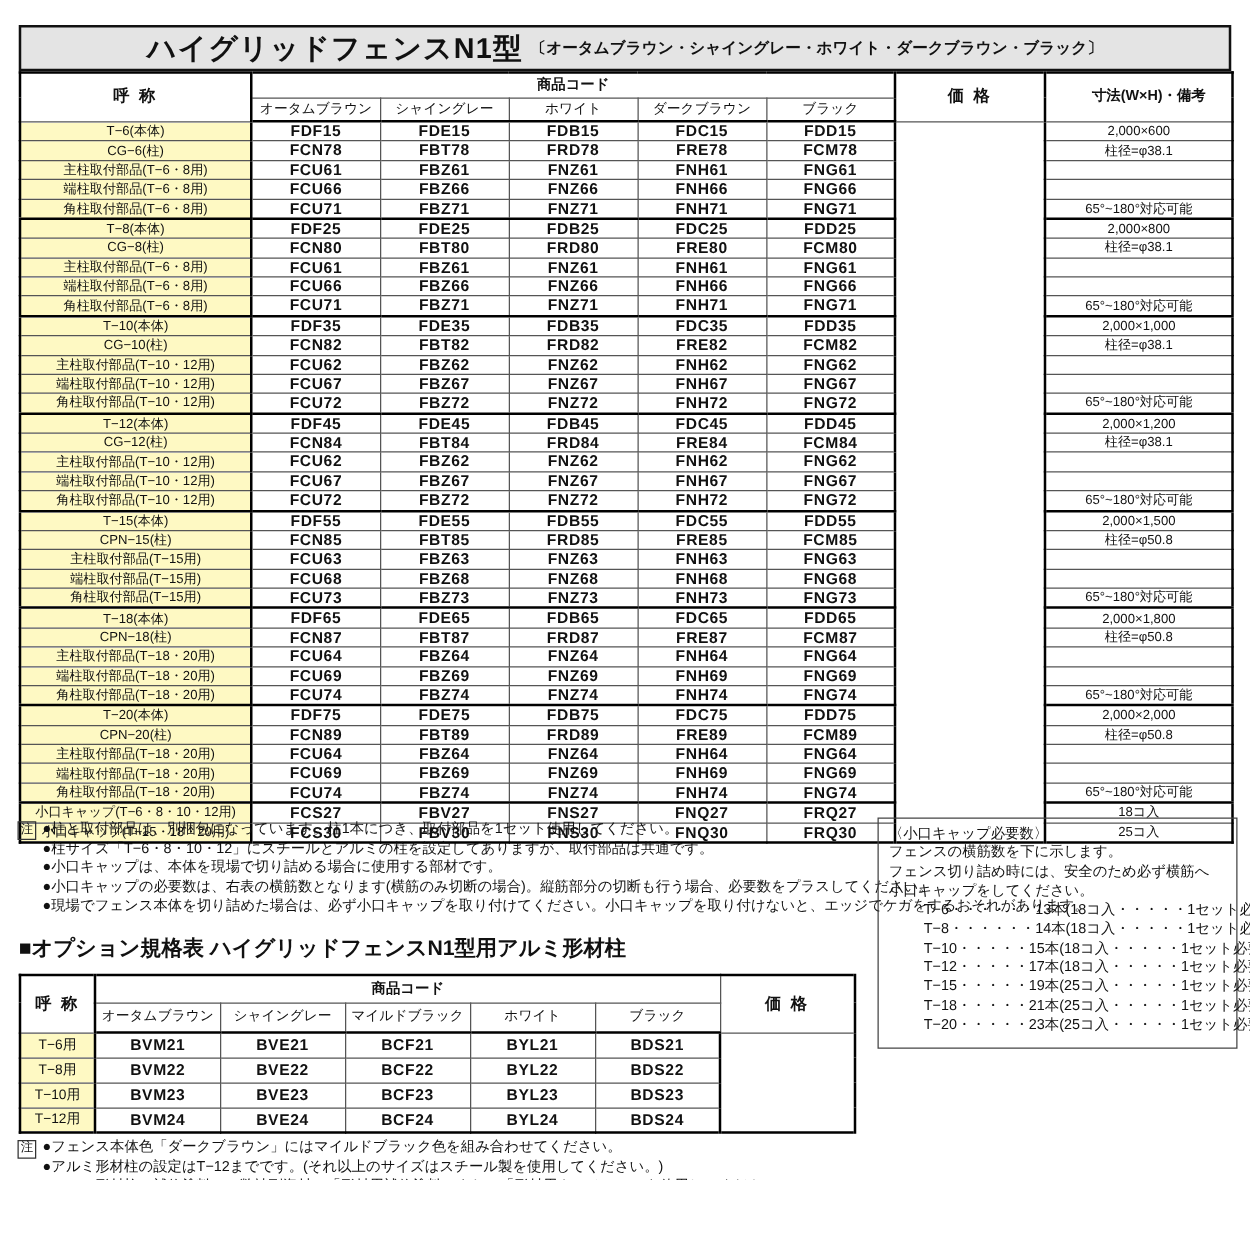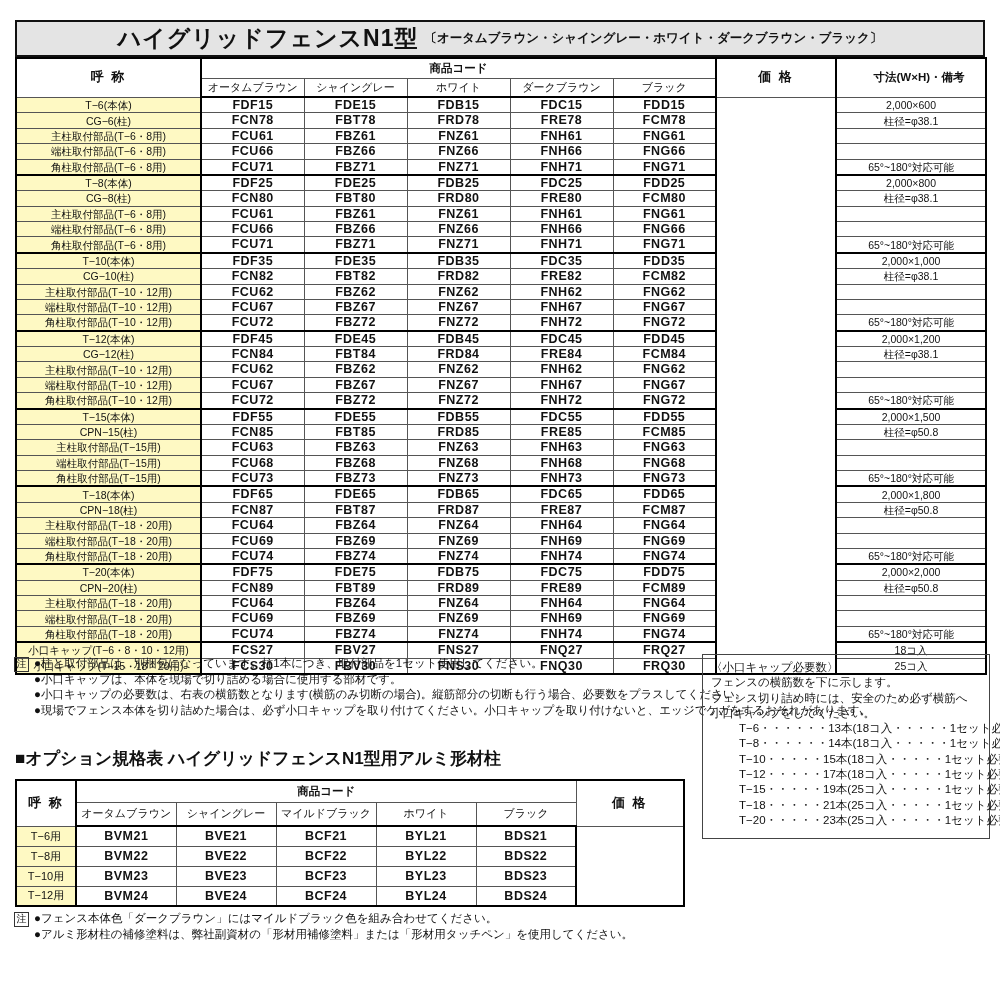--- a/index.html
+++ b/index.html
@@ -466,20 +466,21 @@
           <td class="code last-code">FRQ30</td>
           <td class="dims">25コ入</td>
         </tr>
       </tbody>
   </table>
 
   <div class="notes main-notes">
     <span class="note-mark">注</span>
     <div class="note-lines">
         <div>●柱と取付部品は、別梱包になっています。柱1本につき、取付部品を1セット使用してください。</div>
+        <div>●柱サイズ「T−6・8・10・12」にスチールとアルミの柱を設定してありますが、取付部品は共通です。</div>
         <div>●小口キャップは、本体を現場で切り詰める場合に使用する部材です。</div>
         <div>●小口キャップの必要数は、右表の横筋数となります(横筋のみ切断の場合)。縦筋部分の切断も行う場合、必要数をプラスしてください。</div>
         <div>●現場でフェンス本体を切り詰めた場合は、必ず小口キャップを取り付けてください。小口キャップを取り付けないと、エッジでケガをするおそれがあります。</div>
       </div>
   </div>
 
   <div class="cap-box">
     <div class="cap-title">〈小口キャップ必要数〉</div>
     <div class="cap-intro">
         <div>フェンスの横筋数を下に示します。</div>
@@ -557,18 +558,19 @@
           <td class="code">BYL24</td>
           <td class="code last-code">BDS24</td>
         </tr>
       </tbody>
   </table>
 
   <div class="notes opt-notes">
     <span class="note-mark">注</span>
     <div class="note-lines">
         <div>●フェンス本体色「ダークブラウン」にはマイルドブラック色を組み合わせてください。</div>
+        <div>●アルミ形材柱の設定はT−12までです。(それ以上のサイズはスチール製を使用してください。)</div>
         <div>●アルミ形材柱の補修塗料は、弊社副資材の「形材用補修塗料」または「形材用タッチペン」を使用してください。</div>
       </div>
   </div>
 
 
 </div>
 
 </body></html>

